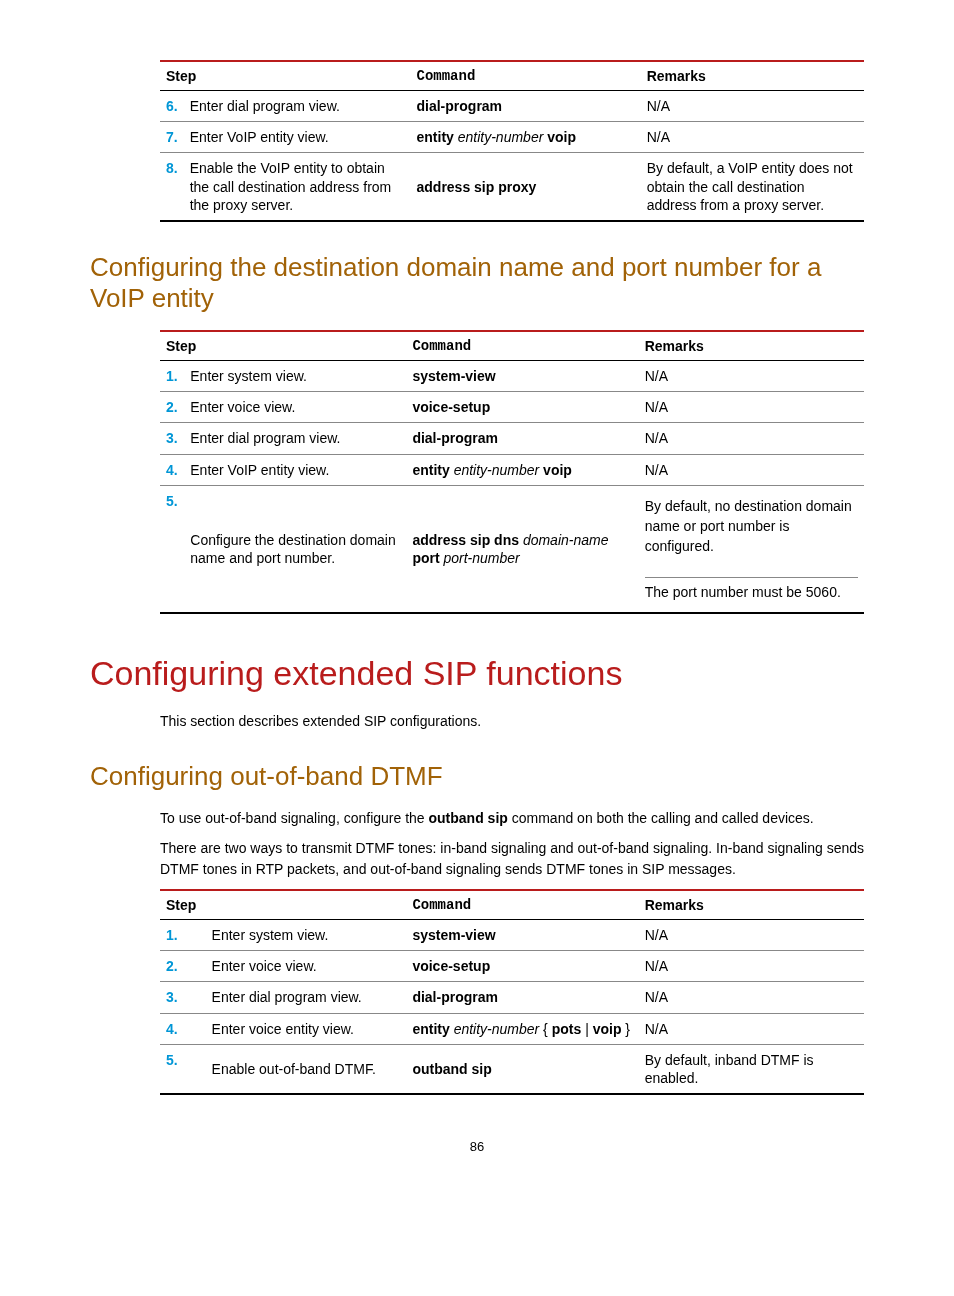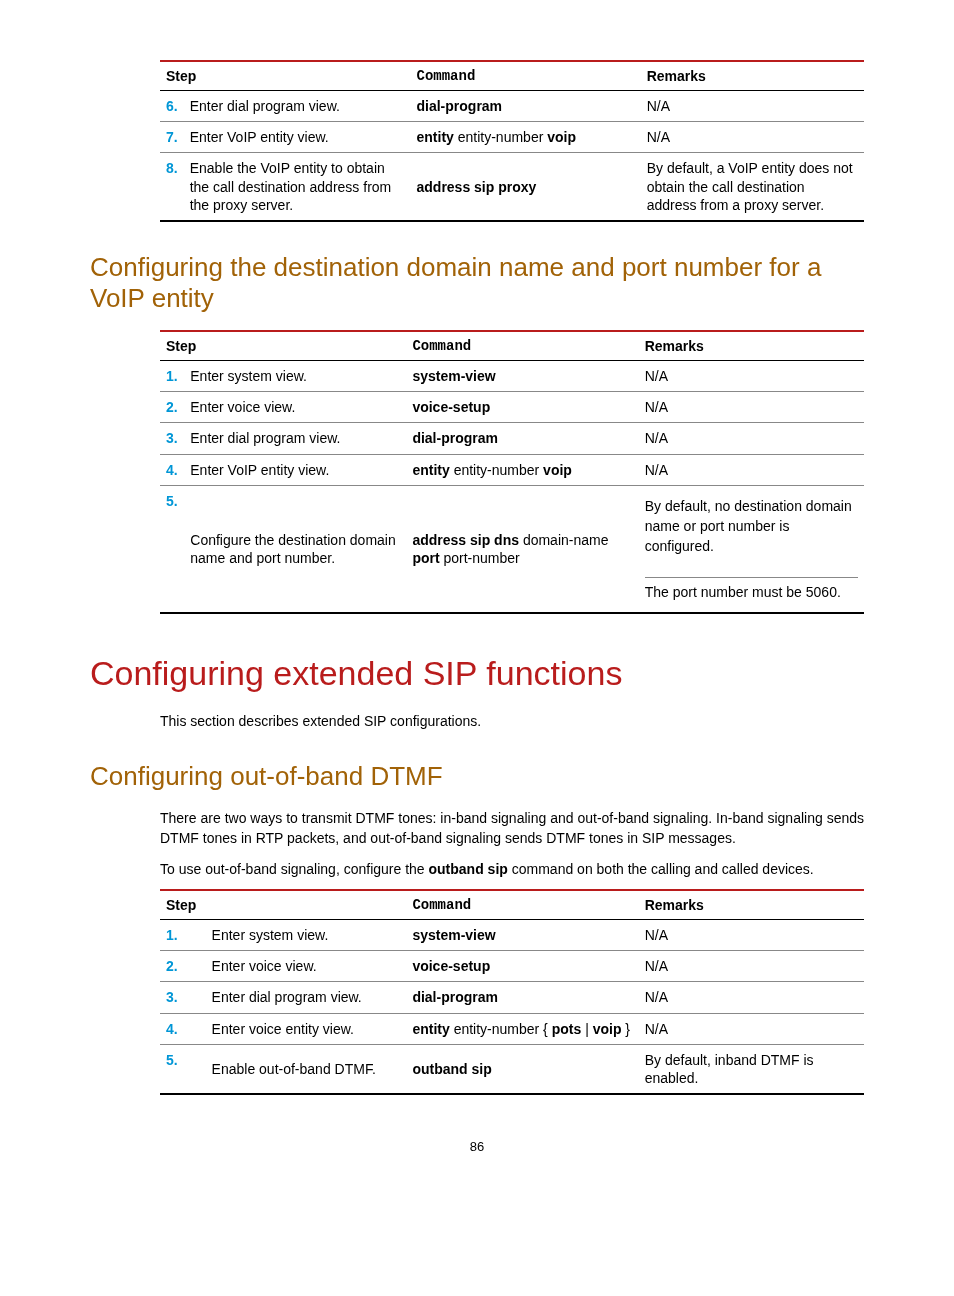--- a/index.html
+++ b/index.html
@@ -45,21 +45,21 @@
     color: #0096d6;
     font-weight: bold;
     width: 28px;
     text-align: left;
     vertical-align: top;
   }
   .col-step { width: 35%; }
   .col-cmd  { width: 33%; font-family: Liberation Mono, monospace; }
   .col-rem  { width: 32%; }
   .cmd { font-weight: bold; }
-  .arg { font-weight: normal; }
+  .arg { font-style: italic; font-weight: normal; }
   h1 {
     color: #b91c1c;
     font-weight: normal;
     font-size: 34px;
     margin: 40px 0 18px 0;
   }
   h2 {
     color: #a16207;
     font-weight: normal;
     font-size: 26px;
@@ -161,22 +161,22 @@
 
 <h1>Configuring extended SIP functions</h1>
 
 <div class="content">
   <p>This section describes extended SIP configurations.</p>
 </div>
 
 <h2>Configuring out-of-band DTMF</h2>
 
 <div class="content">
+  <p class="justify"><span>To use out-of-band signaling, configure the </span><span class="cmd">outband sip</span><span> command on both the calling and called devices.</span></p>
   <p class="justify">There are two ways to transmit DTMF tones: in-band signaling and out-of-band signaling. In-band signaling sends DTMF tones in RTP packets, and out-of-band signaling sends DTMF tones in SIP messages.</p>
-  <p class="justify"><span>To use out-of-band signaling, configure the </span><span class="cmd">outband sip</span><span> command on both the calling and called devices.</span></p>
 
 <table>
   <thead>
     <tr>
       <th class="col-step" colspan="2">Step</th>
       <th class="col-cmd">Command</th>
       <th class="col-rem">Remarks</th>
     </tr>
   </thead>
   <tbody>

